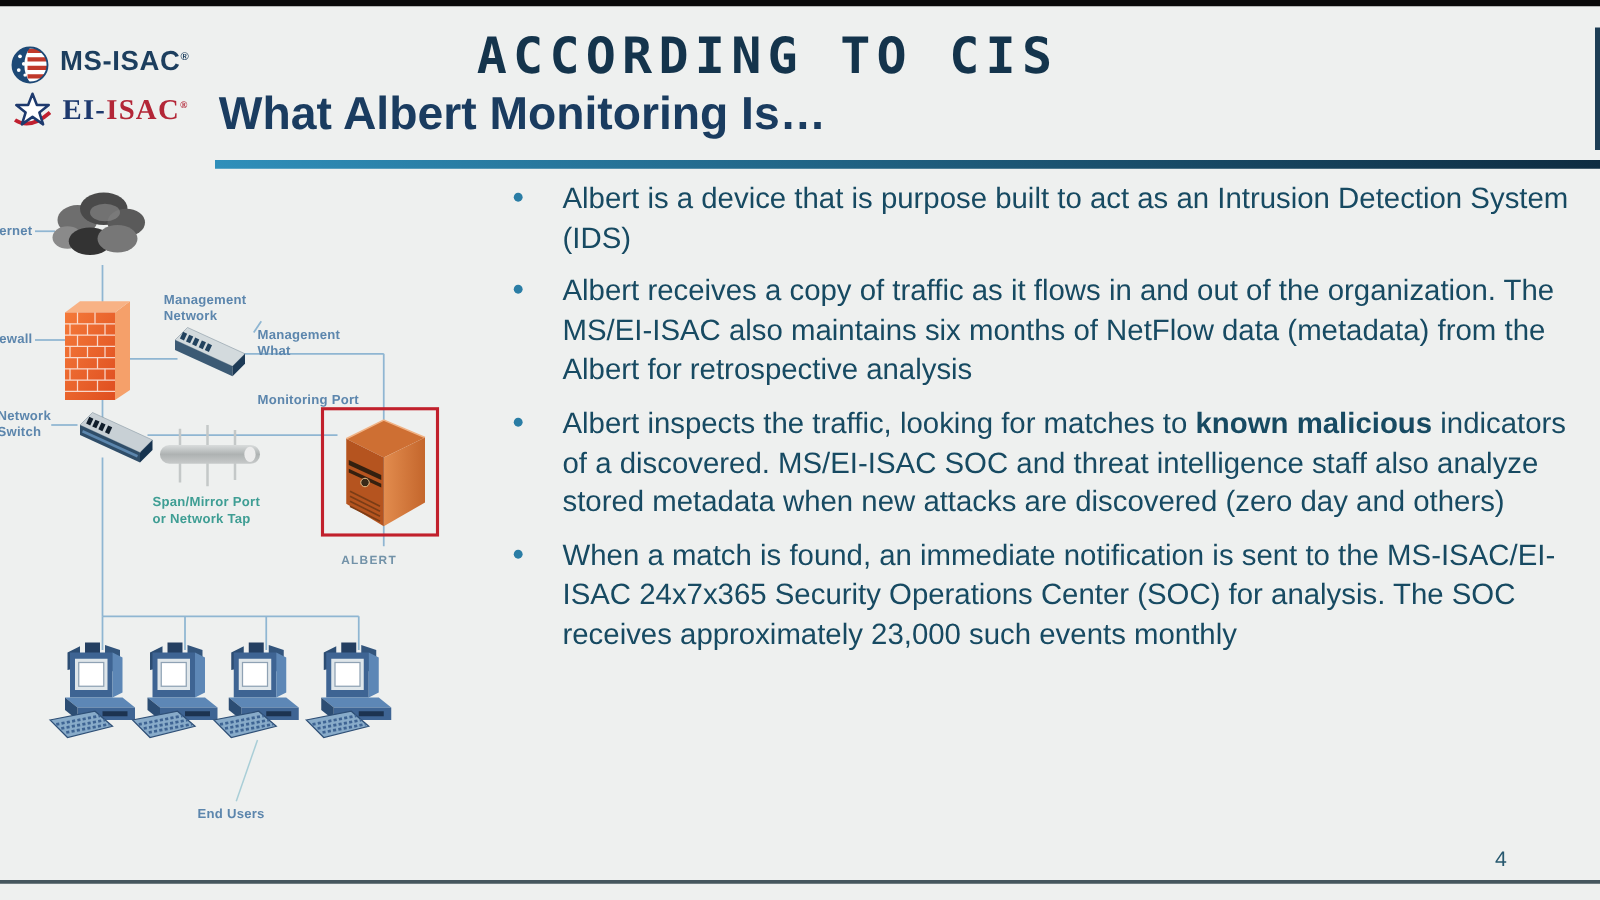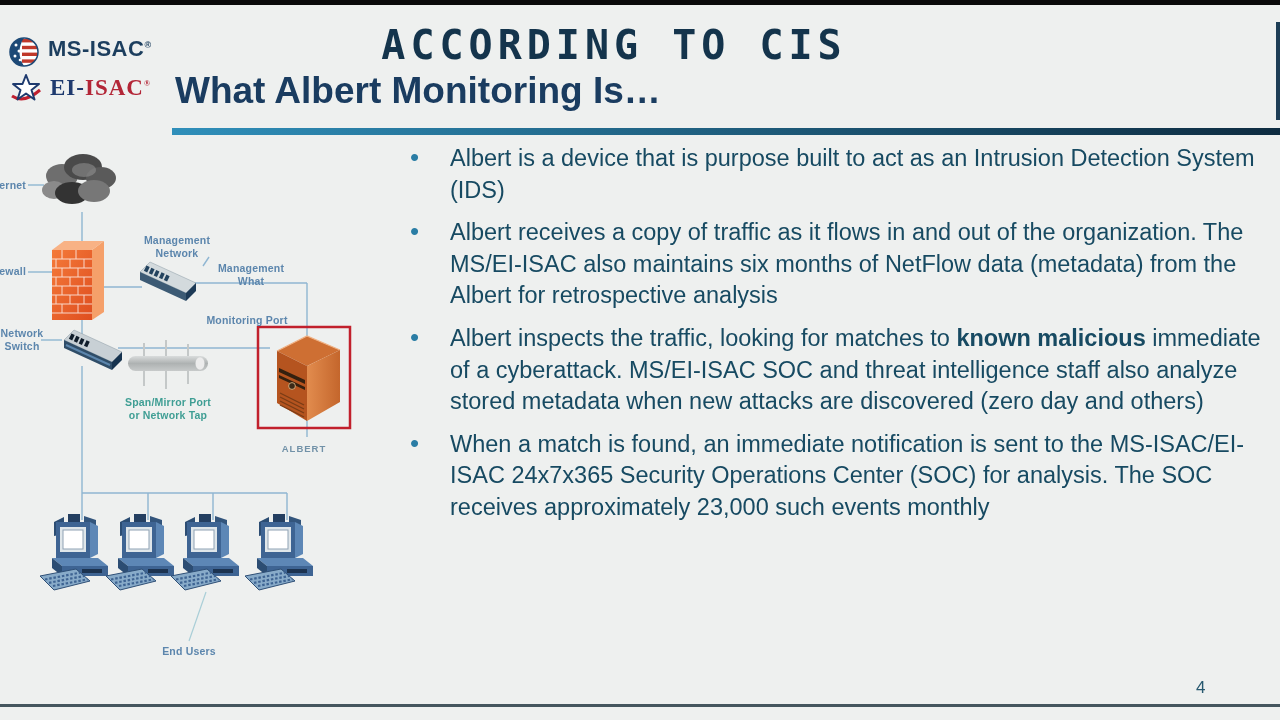--- a/index.html
+++ b/index.html
@@ -55,21 +55,21 @@
     color:#2a7da5;font-size:26px;
   }
   #bullet-list .b{font-weight:bold;}
 
   
   #page-number{left:1196px;top:678px;font-size:17px;color:#27586f;}
 
   
   .dlabel{
     position:absolute;font-size:10.5px;font-weight:600;line-height:1.25;
-    color:#5c86ad;text-align:center;letter-spacing:.2px;
+    color:#5c86ad;letter-spacing:.2px;
   }
   .dlabel.teal{color:#3f9e94;}
   .dlabel.right{text-align:right;}
   #diagram-svg{position:absolute;left:0;top:140px;}
 </style>
 </head>
 <body>
 
 <div class="abs" id="top-bar"></div>
 <div class="abs" id="bottom-rule"></div>
@@ -253,17 +253,17 @@
 <div class="dlabel" style="left:206px;top:262px;width:90px;">Management What</div>
 <div class="dlabel" style="left:-2px;top:327px;width:48px;">Network Switch</div>
 <div class="dlabel" style="left:206px;top:314px;width:82px;">Monitoring Port</div>
 <div class="dlabel teal" style="left:122px;top:396px;width:92px;">Span/Mirror Port or Network Tap</div>
 <div class="dlabel" style="left:273px;top:443px;width:62px;letter-spacing:1px;font-size:9.5px;color:#7292a8;">ALBERT</div>
 <div class="dlabel" style="left:158px;top:645px;width:62px;">End Users</div>
 
 <ul class="abs" id="bullet-list">
   <li><span>Albert is a device that is purpose built to act as an Intrusion Detection System (IDS)</span><span class="b"></span><span></span></li>
   <li><span>Albert receives a copy of traffic as it flows in and out of the organization. The MS/EI-ISAC also maintains six months of NetFlow data (metadata) from the Albert for retrospective analysis</span><span class="b"></span><span></span></li>
-  <li><span>Albert inspects the traffic, looking for matches to </span><span class="b">known malicious</span><span> immediate of a cyberattack. MS/EI-ISAC SOC and threat intelligence staff also analyze stored metadata when new attacks are discovered (zero day and others)</span></li>
+  <li><span>Albert inspects the traffic, looking for matches to </span><span class="b">known malicious</span><span> indicators of a discovered. MS/EI-ISAC SOC and threat intelligence staff also analyze stored metadata when new attacks are discovered (zero day and others)</span></li>
   <li><span>When a match is found, an immediate notification is sent to the MS-ISAC/EI-ISAC 24x7x365 Security Operations Center (SOC) for analysis. The SOC receives approximately 23,000 such events monthly</span><span class="b"></span><span></span></li>
 </ul>
 
 <div class="abs" id="page-number">4</div>
 
 </body></html>

